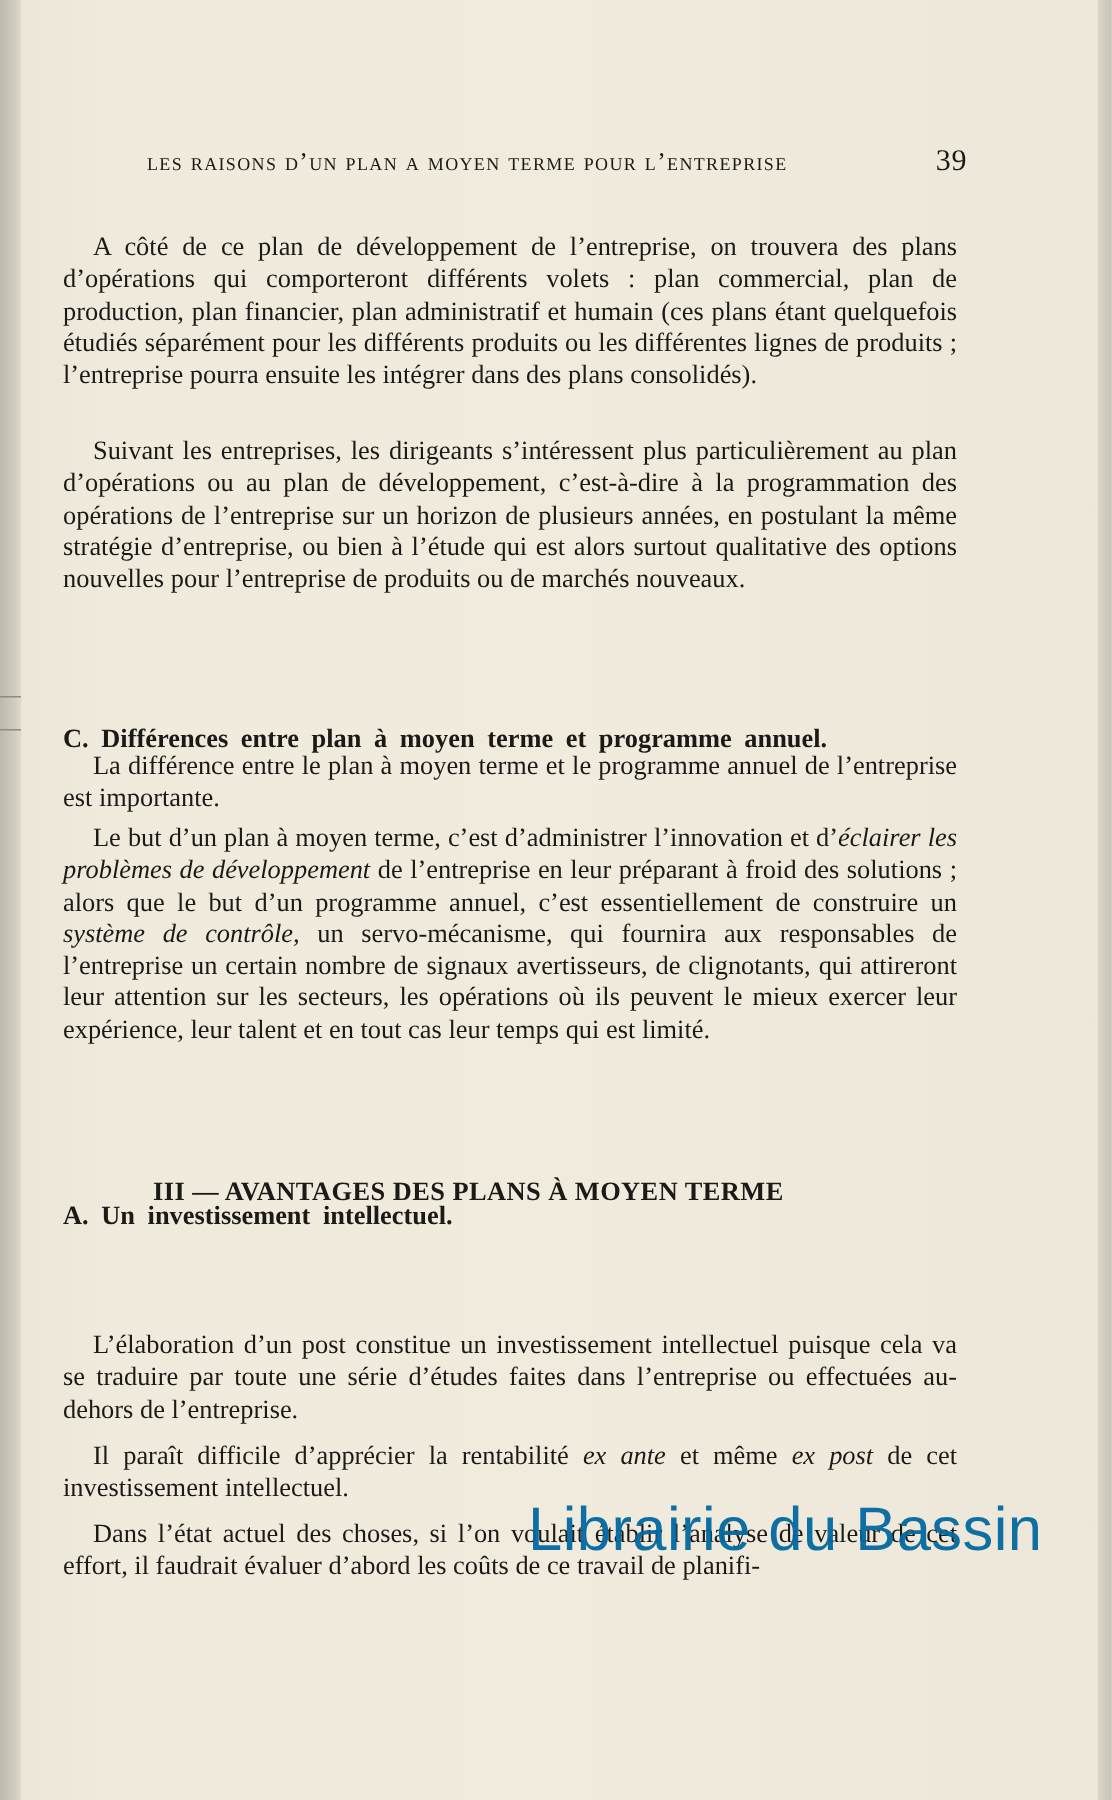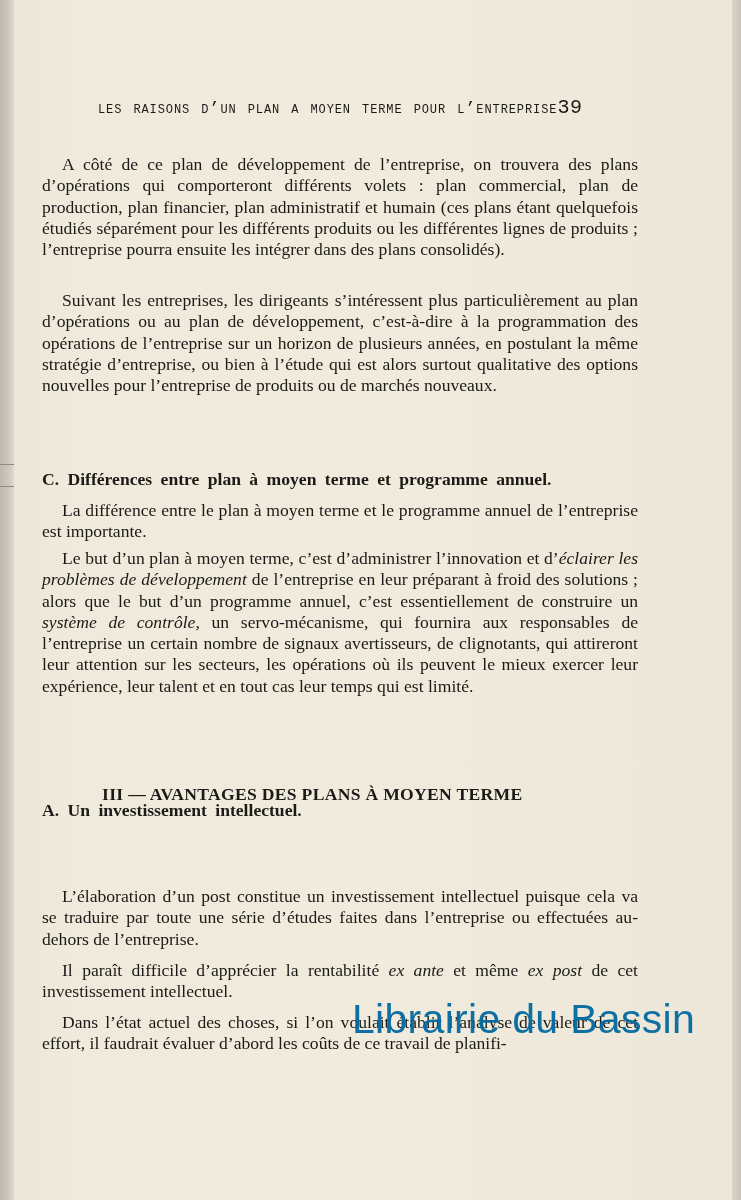--- a/index.html
+++ b/index.html
@@ -16,22 +16,22 @@
     .page {
       position:absolute; left:14px; top:0; width:718px; height:1200px;
       background:linear-gradient(90deg,#ebe6d7 0%,#efeadc 8%,#f0ebdd 50%,#ece7d8 100%);
     }
     .right-edge {
       position:absolute; right:0; top:0; width:9px; height:1200px;
       background:linear-gradient(90deg,#d9d4c7,#c9c5ba);
     }
     .running-head {
       position:absolute; top:96px; left:98px; width:547px;
-      display:flex; align-items:baseline;
-      font-size:15.5px; letter-spacing:0.6px;font-family:Liberation Mono, monospace;
+      display:flex; justify-content:space-between; align-items:baseline;
+      font-size:15.5px; letter-spacing:0.6px;
     }
     .running-head .title { font-variant: small-caps; text-transform:lowercase; font-size:17px; letter-spacing:0.9px; }
     .running-head .num { font-size:20px; }
     .block {
       position:absolute; left:42px; width:596px;
       font-size:17.6px; line-height:21.3px; text-align:justify;
     }
     .block p { margin:0; text-indent:20px; }
     .heading {
       position:absolute; left:42px; width:596px;
@@ -67,21 +67,21 @@
 </div>
 
 <div class="block" style="top:154px;">
   <p>A côté de ce plan de développement de l’entreprise, on trouvera des plans d’opérations qui comporteront différents volets : plan commercial, plan de production, plan financier, plan administratif et humain (ces plans étant quelquefois étudiés séparément pour les différents produits ou les différentes lignes de produits ; l’entreprise pourra ensuite les intégrer dans des plans consolidés).</p>
 </div>
 
 <div class="block" style="top:290px;">
   <p>Suivant les entreprises, les dirigeants s’intéressent plus particulièrement au plan d’opérations ou au plan de développement, c’est-à-dire à la programmation des opérations de l’entreprise sur un horizon de plusieurs années, en postulant la même stratégie d’entreprise, ou bien à l’étude qui est alors surtout qualitative des options nouvelles pour l’entreprise de produits ou de marchés nouveaux.</p>
 </div>
 
-<div class="heading" style="top:469px;">C. Différences entre plan à moyen terme et programme annuel.</div>
+<div class="heading" style="top:482px;">C. Différences entre plan à moyen terme et programme annuel.</div>
 
 <div class="block" style="top:500px;">
   <p>La différence entre le plan à moyen terme et le programme annuel de l’entreprise est importante.</p>
 </div>
 
 <div class="block" style="top:548px;">
   <p><span>Le but d’un plan à moyen terme, c’est d’administrer l’innovation et d’</span><em>éclairer les problèmes de développement</em><span> de l’entreprise en leur préparant à froid des solutions ; alors que le but d’un programme annuel, c’est essentiellement de construire un </span><em>système de contrôle,</em><span> un servo-mécanisme, qui fournira aux responsables de l’entreprise un certain nombre de signaux avertisseurs, de clignotants, qui attireront leur attention sur les secteurs, les opérations où ils peuvent le mieux exercer leur expérience, leur talent et en tout cas leur temps qui est limité.</span></p>
 </div>
 
 <div class="part-heading" style="top:784px;">III — AVANTAGES DES PLANS À MOYEN TERME</div>

